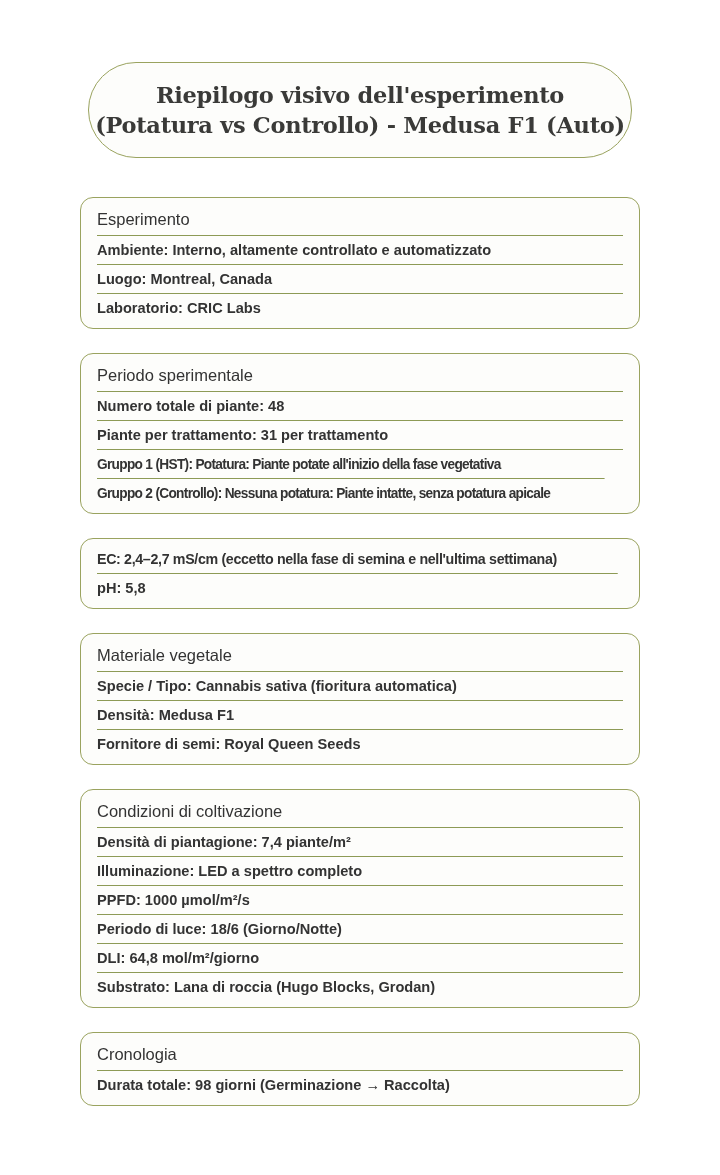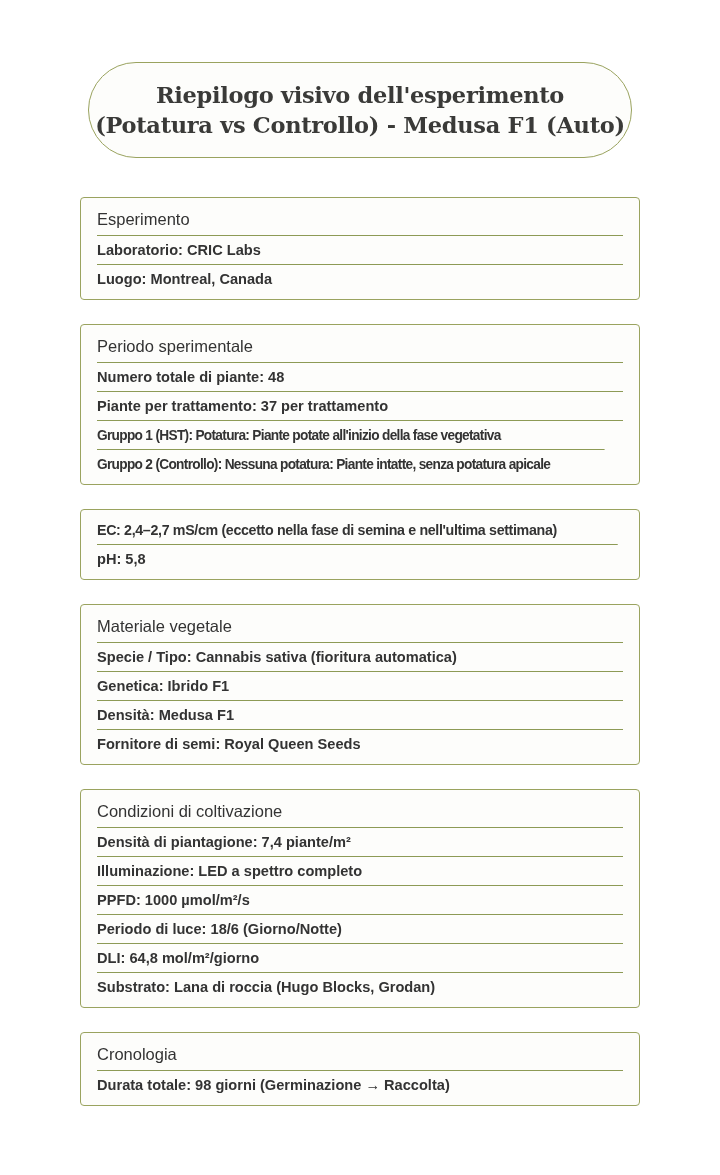--- a/index.html
+++ b/index.html
@@ -59,21 +59,21 @@
   .cards {
     position: absolute;
     left: 80px;
     top: 197px;
     width: 560px;
   }
 
   .card {
     box-sizing: border-box;
     border: 1.3px solid #9aa35f;
-    border-radius: 4px;
+    border-radius: 13px;
     background: #fdfdfb;
     padding: 6px 16px 7px 16px;
     margin-bottom: 24px;
   }
 
   .card-header {
     font-size: 16.5px;
     line-height: 20px;
     font-weight: normal;
     color: #333333;
@@ -117,38 +117,38 @@
 <div class="page">
 
   <div class="title-pill">
     <div class="t-line l1">Riepilogo visivo dell'esperimento</div>
     <div class="t-line l2">(Potatura vs Controllo) - Medusa F1 (Auto)</div>
   </div>
 
   <div class="cards">
       <div class="card">
         <div class="card-header">Esperimento</div>
+        <div class="card-row">Ambiente: Interno, altamente controllato e automatizzato</div>
+        <div class="card-row">Luogo: Montreal, Canada</div>
         <div class="card-row">Laboratorio: CRIC Labs</div>
-        <div class="card-row">Luogo: Montreal, Canada</div>
       </div>
       <div class="card">
         <div class="card-header">Periodo sperimentale</div>
         <div class="card-row">Numero totale di piante: 48</div>
-        <div class="card-row">Piante per trattamento: 37 per trattamento</div>
+        <div class="card-row">Piante per trattamento: 31 per trattamento</div>
         <div class="card-row condensed">Gruppo 1 (HST): Potatura: Piante potate all'inizio della fase vegetativa</div>
         <div class="card-row condensed">Gruppo 2 (Controllo): Nessuna potatura: Piante intatte, senza potatura apicale</div>
       </div>
       <div class="card">
         <div class="card-row condensed-sm">EC: 2,4–2,7 mS/cm (eccetto nella fase di semina e nell'ultima settimana)</div>
         <div class="card-row">pH: 5,8</div>
       </div>
       <div class="card">
         <div class="card-header">Materiale vegetale</div>
         <div class="card-row">Specie / Tipo: Cannabis sativa (fioritura automatica)</div>
-        <div class="card-row">Genetica: Ibrido F1</div>
         <div class="card-row">Densità: Medusa F1</div>
         <div class="card-row">Fornitore di semi: Royal Queen Seeds</div>
       </div>
       <div class="card">
         <div class="card-header">Condizioni di coltivazione</div>
         <div class="card-row">Densità di piantagione: 7,4 piante/m²</div>
         <div class="card-row">Illuminazione: LED a spettro completo</div>
         <div class="card-row">PPFD: 1000 µmol/m²/s</div>
         <div class="card-row">Periodo di luce: 18/6 (Giorno/Notte)</div>
         <div class="card-row">DLI: 64,8 mol/m²/giorno</div>

